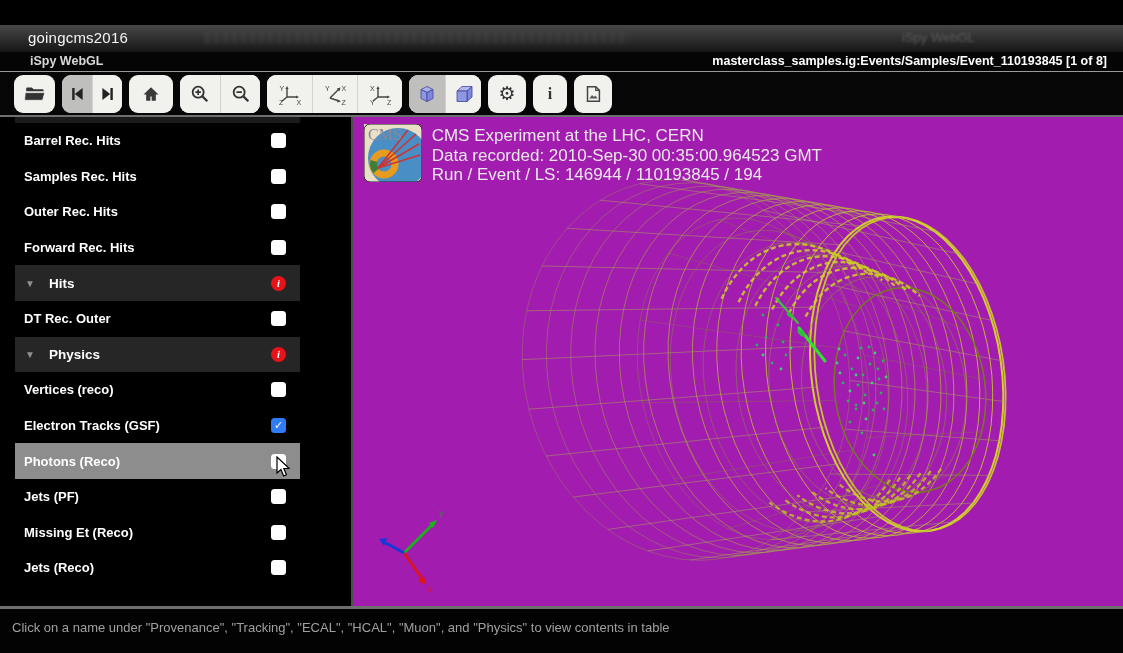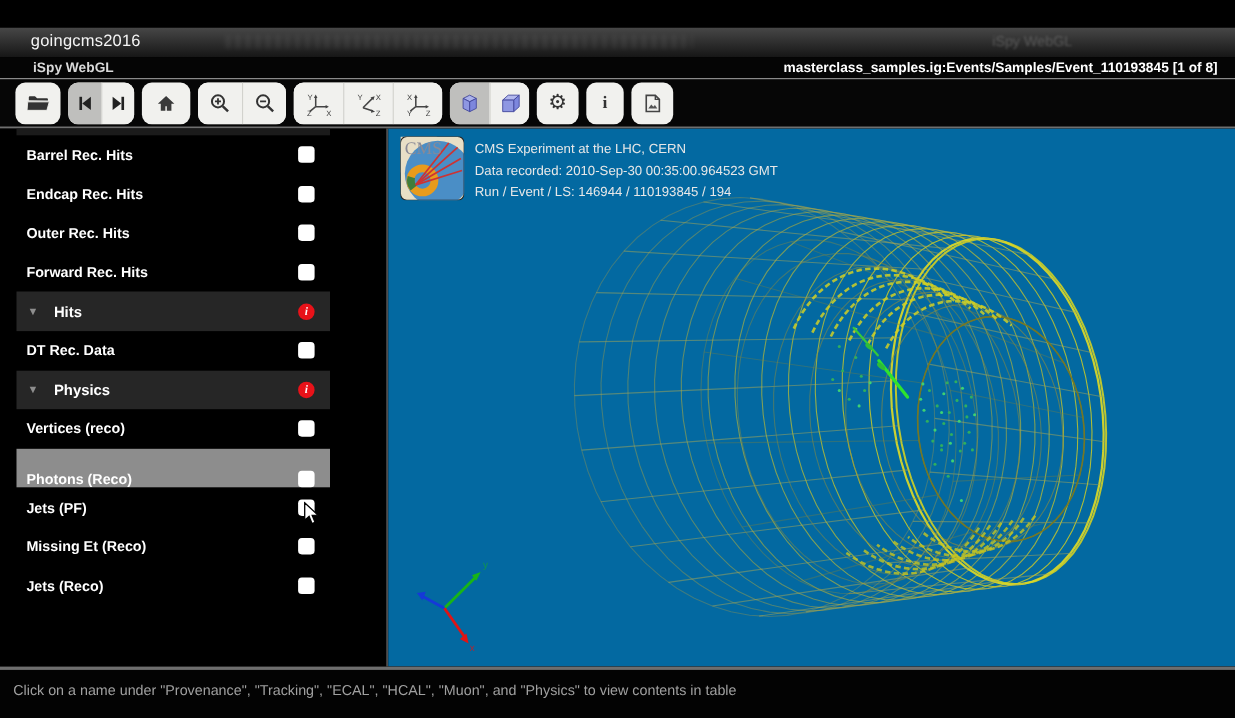--- a/index.html
+++ b/index.html
@@ -31,46 +31,46 @@
   .tcell { height:38px; display:flex; align-items:center; justify-content:center; background:#f1f1ee; }
   .tcell + .tcell { border-left:1px solid #d2d2cd; }
   .pressed { background:#bfbfbd !important; }
   .glyph { font-size:19px; color:#333; line-height:1; }
   .info-glyph { font-size:16px; font-weight:bold; color:#333; font-family:"Liberation Serif","DejaVu Serif",serif; }
 
   
   .content { position:absolute; left:0; top:92px; width:1123px; height:489px; display:flex; background:#000; }
   .sidebar { position:relative; width:367px; height:489px; background:#000; }
   .vdivider { width:2px; height:489px; background:#4e4e4e; }
-  .viewport { position:relative; width:806px; height:489px; background:#0369a1; overflow:hidden; }
+  .viewport { position:relative; width:806px; height:489px; background:#a21caf; overflow:hidden; }
 
   .partial-row { position:absolute; left:15px; top:0; width:285px; height:6px; background:#1b1b1b; }
   .rows { position:absolute; left:15px; top:6px; width:285px; }
   .row { height:35.6px; display:flex; align-items:center; color:#fff; font-size:13px; font-weight:bold; }
   .row.item .lbl { padding-left:9px; flex:1; }
   .row.group { background:#262626; }
   .row.group .lbl { padding-left:10px; font-size:13.5px; }
-  .row.hl { background:#8d8d8d;align-items:flex-end; }
+  .row.hl { background:#8d8d8d; }
   .chev { width:24px; text-align:center; color:#8e8e8e; font-size:10px; padding-left:6px; }
   .cb { width:15px; height:15px; border-radius:3.5px; background:#fff; margin-right:14px;
     display:flex; align-items:center; justify-content:center; }
   .cb.checked { background:#2e7cf6; }
   .cb.checked::after { content:"✓"; color:#fff; font-size:11px; font-weight:bold; }
   .badge { width:15px; height:15px; border-radius:50%; background:#e81219; margin-right:14px;
     color:#fff; font-size:10.5px; font-weight:bold; font-style:italic;
     font-family:"Liberation Serif","DejaVu Serif",serif;
     display:flex; align-items:center; justify-content:center; }
 
   
   .cursor { position:absolute; left:276px; top:431px; z-index:20; }
 
   
   .cms-logo { position:absolute; left:11px; top:7px; width:58px; height:58px; z-index:3; }
   .overlay-text { position:absolute; left:79px; top:9px; z-index:3; color:#e8e8e8;
-    font-size:12px; line-height:19.5px; }
+    font-size:17px; line-height:19.5px; }
   #wire-svg { position:absolute; left:0; top:0; }
 
   
   .footer { position:absolute; left:0; top:581px; width:1123px; height:72px; background:#030303;
     border-top:3px solid #6e6e6e;padding-left:20px; }
   .footer-msg { position:absolute; left:12px; top:11px; color:#a0a0a0; font-size:13px; }
 
   
   .isvg { display:block; }
 </style>
@@ -213,48 +213,52 @@
 
     <div class="sidebar">
       <div class="partial-row"></div>
       <div class="rows">
 
         <div class="row item">
           <span class="lbl">Barrel Rec. Hits</span>
           <span class="cb"></span>
         </div>
         <div class="row item">
-          <span class="lbl">Endcap Rec. Hits</span>
+          <span class="lbl">Samples Rec. Hits</span>
           <span class="cb"></span>
         </div>
         <div class="row item">
           <span class="lbl">Outer Rec. Hits</span>
           <span class="cb"></span>
         </div>
         <div class="row item">
           <span class="lbl">Forward Rec. Hits</span>
           <span class="cb"></span>
         </div>
         <div class="row group">
           <span class="chev">▼</span>
           <span class="lbl" style="flex:1">Hits</span>
           <span class="badge">i</span>
         </div>
         <div class="row item">
-          <span class="lbl">DT Rec. Data</span>
+          <span class="lbl">DT Rec. Outer</span>
           <span class="cb"></span>
         </div>
         <div class="row group">
           <span class="chev">▼</span>
           <span class="lbl" style="flex:1">Physics</span>
           <span class="badge">i</span>
         </div>
         <div class="row item">
           <span class="lbl">Vertices (reco)</span>
           <span class="cb"></span>
+        </div>
+        <div class="row item">
+          <span class="lbl">Electron Tracks (GSF)</span>
+          <span class="cb checked"></span>
         </div>
         <div class="row item hl">
           <span class="lbl">Photons (Reco)</span>
           <span class="cb"></span>
         </div>
         <div class="row item">
           <span class="lbl">Jets (PF)</span>
           <span class="cb"></span>
         </div>
         <div class="row item">

